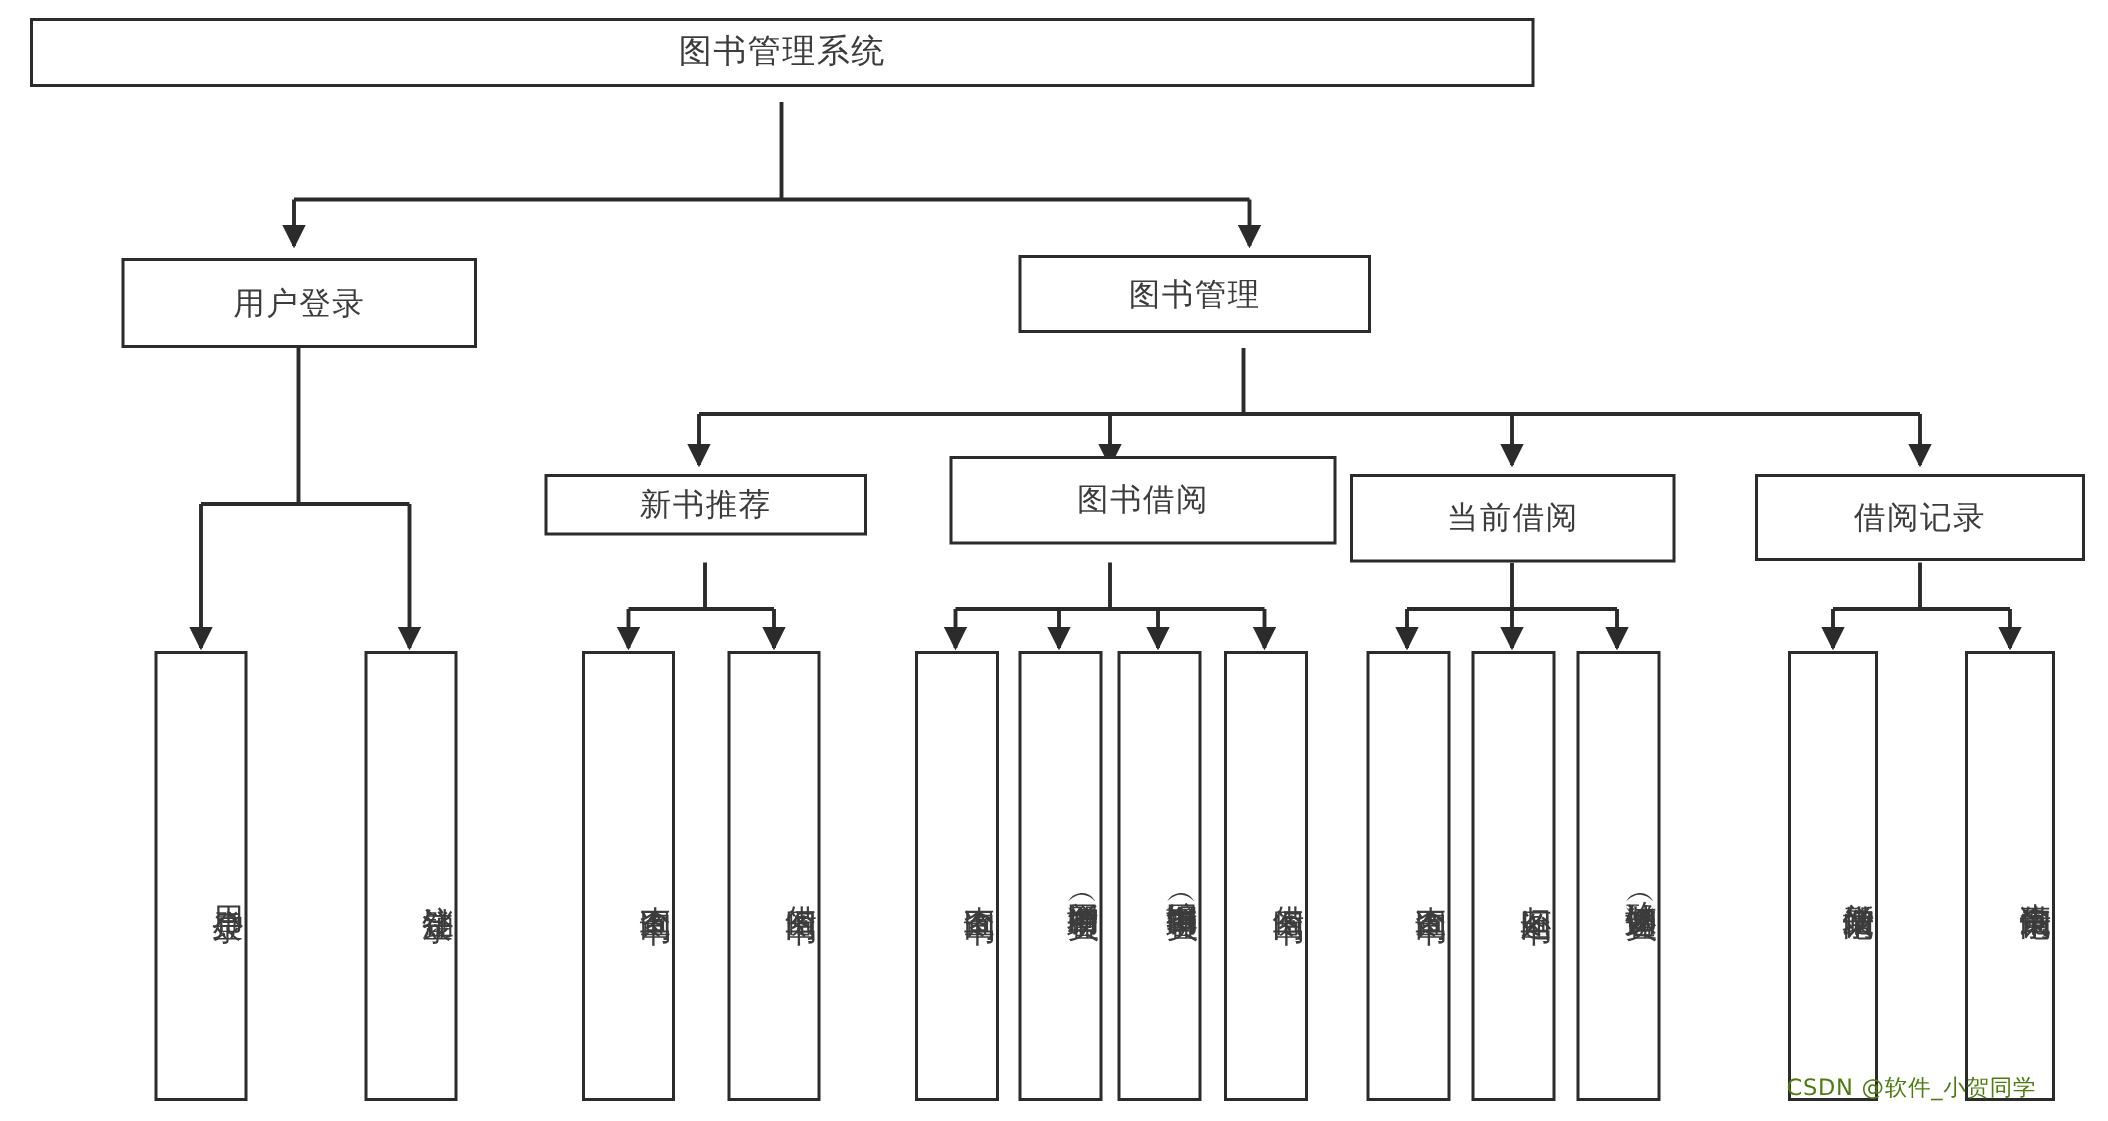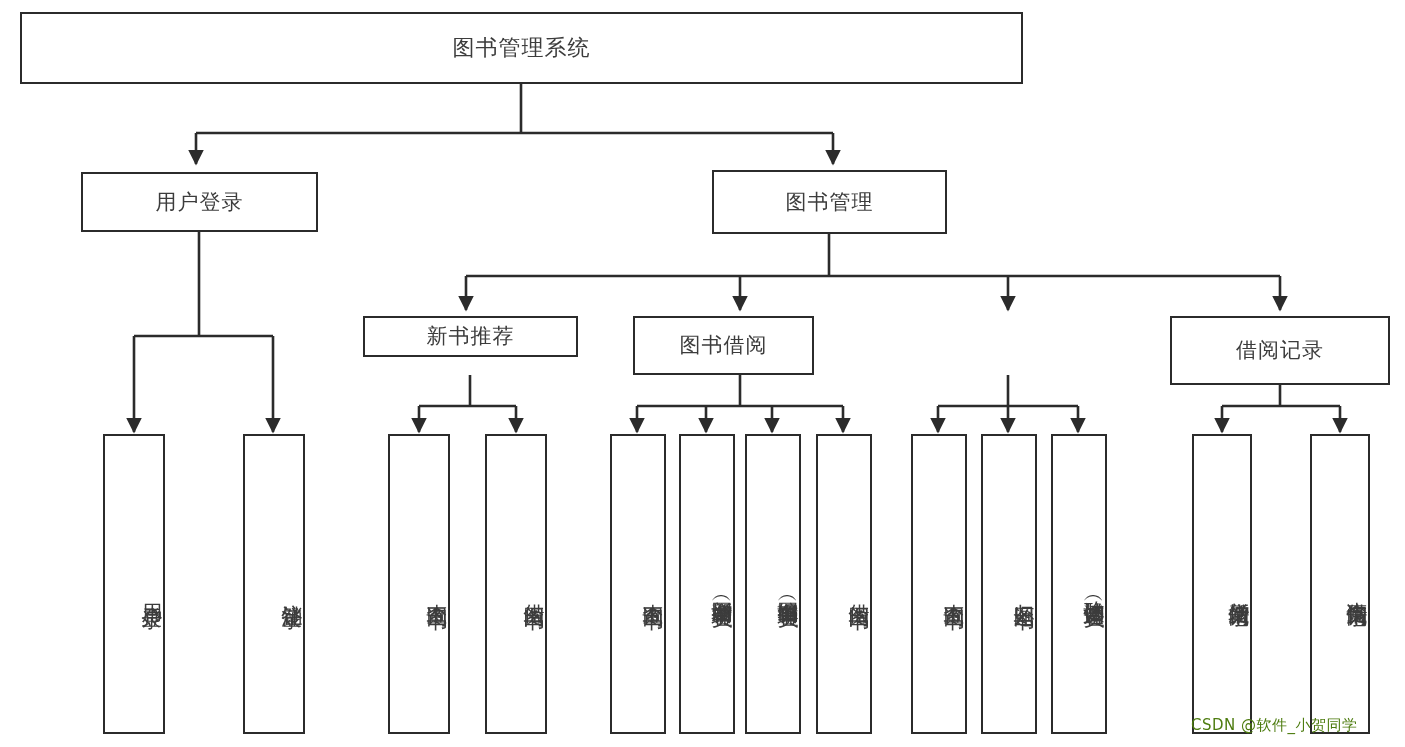--- a/index.html
+++ b/index.html
@@ -115,28 +115,29 @@
       <path d="M 1008 406 L 1008 432" marker-end="url(#arrow)"></path>
       <path d="M 1078 406 L 1078 432" marker-end="url(#arrow)"></path>
 
       <path d="M 1280 375 L 1280 406"></path>
       <path d="M 1222 406 L 1340 406"></path>
       <path d="M 1222 406 L 1222 432" marker-end="url(#arrow)"></path>
       <path d="M 1340 406 L 1340 432" marker-end="url(#arrow)"></path>
     </g>
   </svg>
 
-  <div class="node horiz root" style="left:20px; top:12px; width:1003px; height:72px;">图书管理系统</div>
+  <div class="node horiz root" style="left:20px; top:12px; width:1003px; height:46px;">图书管理系统</div>
 
   <div class="node horiz" style="left:81px; top:172px; width:237px; height:60px;">用户登录</div>
-  <div class="node horiz" style="left:712px; top:170px; width:235px; height:64px;">图书管理</div>
+  <div class="node horiz" style="left:679px; top:170px; width:235px; height:52px;">图书管理</div>
 
   <div class="node horiz" style="left:363px; top:316px; width:215px; height:41px;">新书推荐</div>
-  <div class="node horiz" style="left:633px; top:316px; width:181px; height:59px;">图书借阅</div>
-  <div class="node horiz" style="left:1170px; top:316px; width:220px; height:69px;">借阅记录</div>
+  <div class="node horiz" style="left:633px; top:304px; width:258px; height:59px;">图书借阅</div>
+  <div class="node horiz" style="left:900px; top:316px; width:217px; height:59px;">当前借阅</div>
+  <div class="node horiz" style="left:1170px; top:316px; width:220px; height:58px;">借阅记录</div>
 
   <div class="node vert" style="left:103px; top:434px; width:62px; height:300px;">用户登录</div>
   <div class="node vert" style="left:243px; top:434px; width:62px; height:300px;">注销登录</div>
 
   <div class="node vert" style="left:388px; top:434px; width:62px; height:300px;">查询图书</div>
   <div class="node vert" style="left:485px; top:434px; width:62px; height:300px;">借阅图书</div>
 
   <div class="node vert" style="left:610px; top:434px; width:56px; height:300px;">查询图书</div>
   <div class="node vert tall" style="left:679px; top:434px; width:56px; height:300px;">新增图书（管理员）</div>
   <div class="node vert tall" style="left:745px; top:434px; width:56px; height:300px;">编辑图书（管理员）</div>

